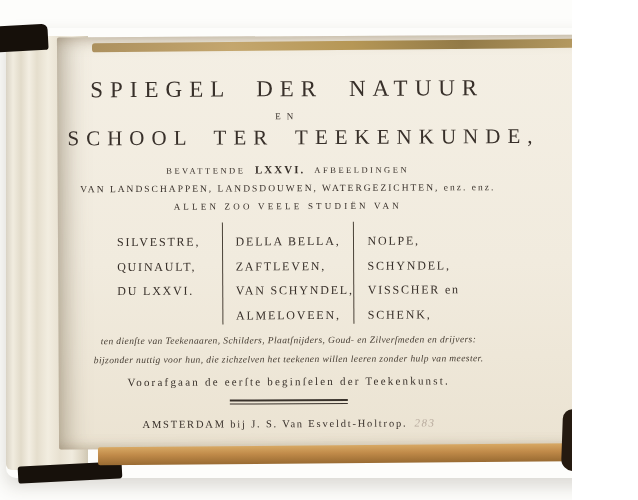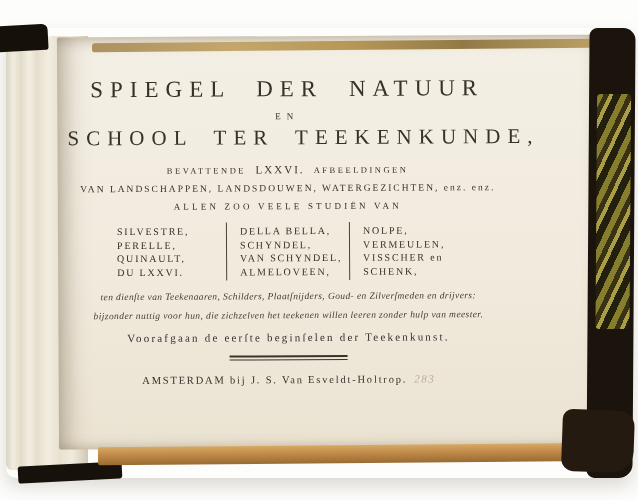--- a/index.html
+++ b/index.html
@@ -1,20 +1,20 @@
 <!DOCTYPE html>
 <html><head>
 <meta charset="utf-8">
 <style>
   html, body { margin: 0; padding: 0; }
   body { width: 638px; height: 500px; }
 
   .stage {
     position: relative;
-    width: 638px;
+    width: 572px;
     height: 500px;
     background: #fdfdfb;
     overflow: hidden;
     font-family: "Liberation Serif", serif;
   }
 
   
   .book-shadow {
     position: absolute; left: 6px; top: 28px; width: 626px; height: 450px;
     border-radius: 10px;
@@ -77,28 +77,28 @@
 
   
   .content {
     position: absolute; left: 10px; top: 0; width: 440px;
     text-align: center; color: #38302a;
   }
   .title-1 { margin-top: 40px; font-size: 23px; letter-spacing: 7px; word-spacing: 13px; white-space: nowrap; }
   .conj    { margin-top: 9px;  font-size: 9px;  letter-spacing: 6px; }
   .title-2 { margin-top: 4px;  font-size: 21px; letter-spacing: 7px; word-spacing: 9px; white-space: nowrap; }
   .subtitle { margin-top: 13px; font-size: 8.5px; letter-spacing: 2.5px; }
-  .subtitle .roman { font-size: 11px; letter-spacing: 2px; margin: 0 5px; }
+  .subtitle .roman { font-size: 11px; letter-spacing: 2px; margin: 0 5px; font-weight: bold; }
   .subjects { margin-top: 8px; font-size: 9.5px; letter-spacing: 2px; white-space: nowrap; }
   .studies  { margin-top: 8px; font-size: 9px;   letter-spacing: 3.2px; }
 
   .artists { display: flex; width: 368px; margin: 11px auto 0; text-align: left; }
   .artists .col { flex: 1; padding: 2px 0 2px 13px; }
   .artists .col + .col { border-left: 1px solid #4a4238; }
-  .artist { display: block; font-size: 10px; letter-spacing: 1.8px; line-height: 13.5px; white-space: nowrap; }
+  .artist { display: block; font-size: 12px; letter-spacing: 1.8px; line-height: 13.5px; white-space: nowrap; margin-top: 11px; }
 
   .audience { font-style: italic; font-size: 9.5px; letter-spacing: 0.4px; color: #453c32; white-space: nowrap; }
   .audience-1 { margin-top: 11px; }
   .audience-2 { margin-top: 9px; }
   .preface { margin-top: 11px; font-size: 11px; letter-spacing: 2.2px; white-space: nowrap; }
 
   .rule {
     width: 118px; height: 2px; margin: 12px auto 0;
     border-top: 2px solid #3a332c; border-bottom: 1px solid #3a332c;
   }
@@ -133,33 +133,32 @@
         <span>AFBEELDINGEN</span>
       </div>
 
       <div class="subjects">VAN LANDSCHAPPEN, LANDSDOUWEN, WATERGEZICHTEN, enz. enz.</div>
 
       <div class="studies">ALLEN ZOO VEELE STUDIËN VAN</div>
 
       <div class="artists">
         <div class="col">
           <span class="artist">SILVESTRE,</span>
-          <span class="artist">PERELLE,</span>
           <span class="artist">QUINAULT,</span>
           <span class="artist">DU LXXVI.</span>
         </div>
         <div class="col">
           <span class="artist">DELLA BELLA,</span>
-          <span class="artist">SCHYNDEL,</span>
+          <span class="artist">ZAFTLEVEN,</span>
           <span class="artist">VAN SCHYNDEL,</span>
           <span class="artist">ALMELOVEEN,</span>
         </div>
         <div class="col">
           <span class="artist">NOLPE,</span>
-          <span class="artist">VERMEULEN,</span>
+          <span class="artist">SCHYNDEL,</span>
           <span class="artist">VISSCHER en</span>
           <span class="artist">SCHENK,</span>
         </div>
       </div>
 
       <div class="audience audience-1">ten dienſte van Teekenaaren, Schilders, Plaatſnijders, Goud- en Zilverſmeden en drijvers:</div>
 
       <div class="audience audience-2">bijzonder nuttig voor hun, die zichzelven het teekenen willen leeren zonder hulp van meester.</div>
 
       <div class="preface">Voorafgaan de eerſte beginſelen der Teekenkunst.</div>

